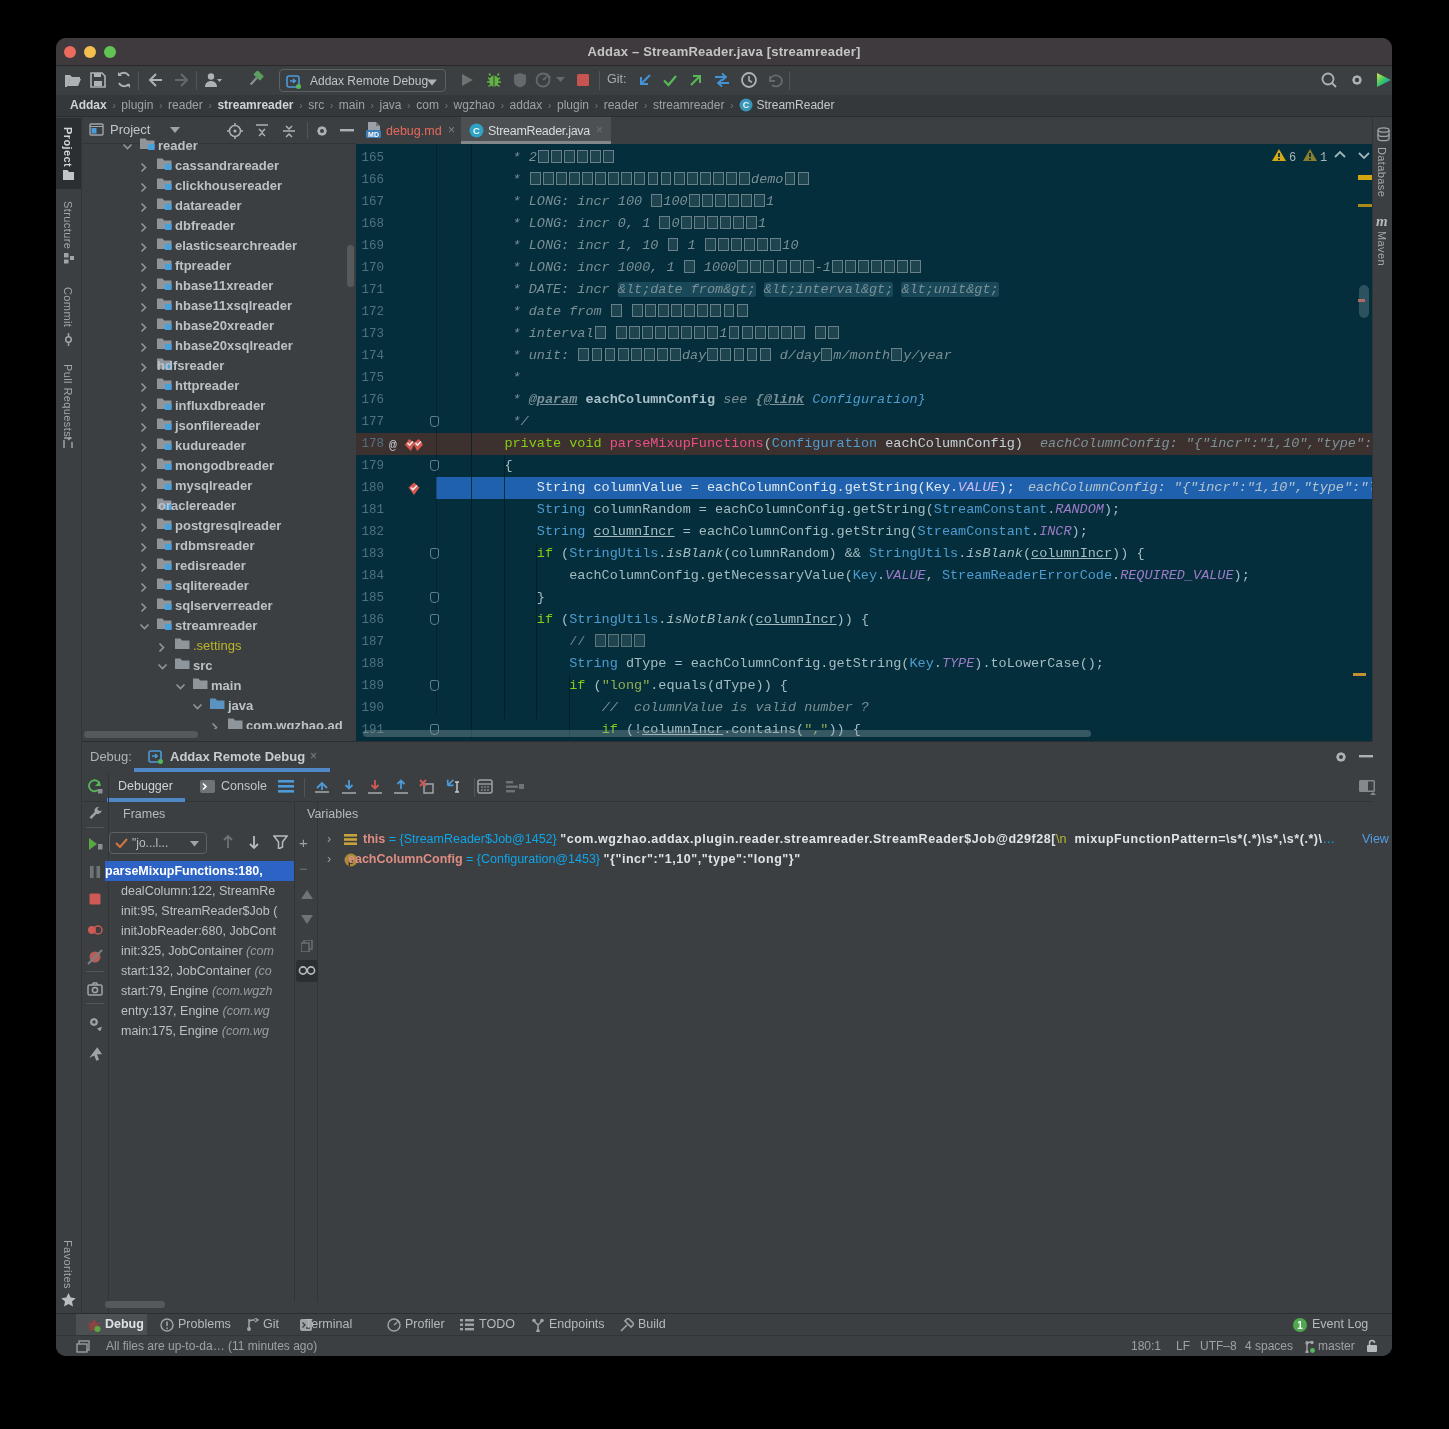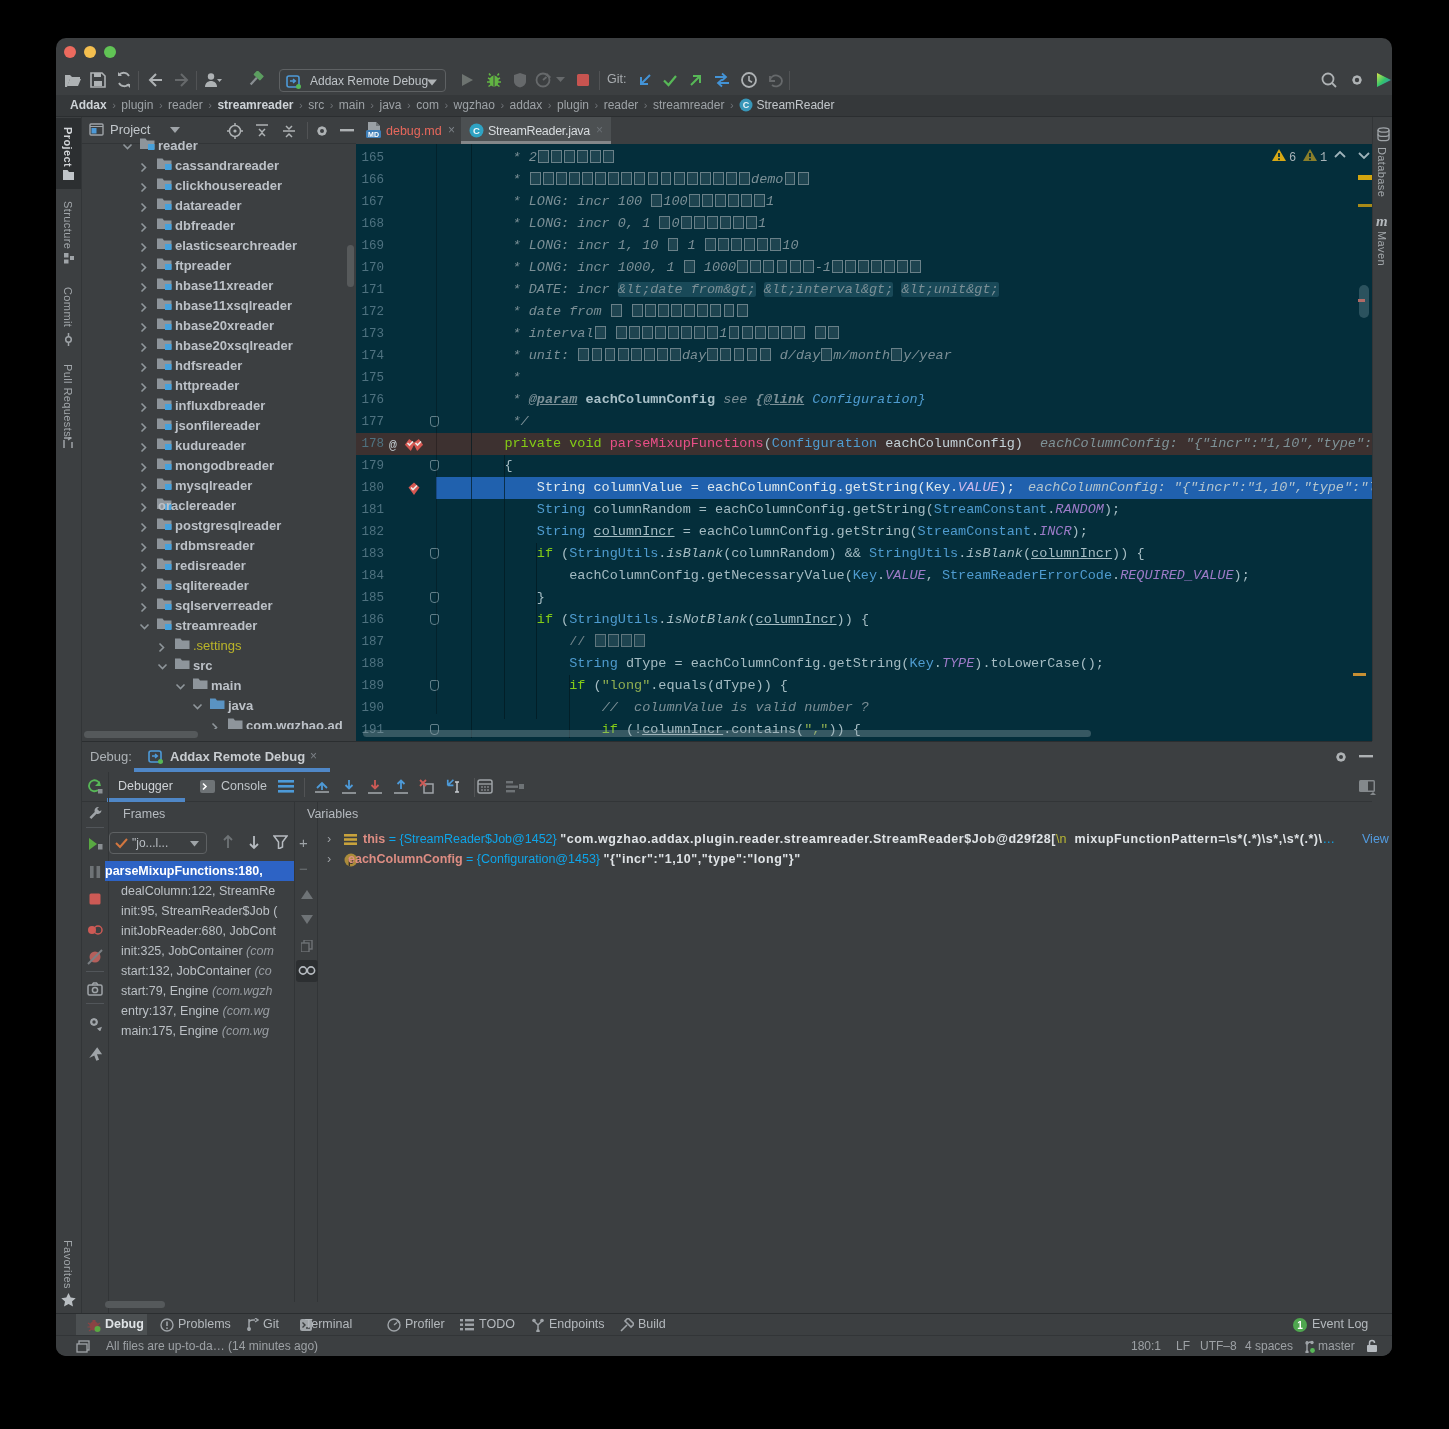--- a/index.html
+++ b/index.html
@@ -64,20 +64,23 @@
 .vname{color:#dd8d83;font-weight:bold}
 .vval{color:#dfe3e6;font-weight:bold}
 .vgray{color:#0ea5e9}
 
 #botbar{position:absolute;left:0;top:1275px;width:100%;height:22px;background:#3c3f41;border-top:1px solid #2b2e30;color:#b4b9bd;font-size:12.5px}
 #status{position:absolute;left:0;top:1297px;width:100%;height:21px;background:#3c3f41;border-top:1px solid #323537;color:#9da1a5;font-size:12px}
 .bi{position:absolute;top:3px;white-space:nowrap}
 </style></head>
 <body>
 <div id="win">
+    <div id="title">
+      <span class="t">Addax – StreamReader.java [streamreader]</span>
+    </div>
     <div class="tl" style="left:8px;background:#ec6a5e"></div>
     <div class="tl" style="left:28px;background:#f4bf4f"></div>
     <div class="tl" style="left:48px;background:#61c455"></div>
     <div id="tbar">
       <svg class="abs" style="left:8px;top:5px" width="18" height="18" viewBox="0 0 18 18">
         <path d="M1 4h5l2 2h8v2H6l-3 8H1z" fill="#aeb2b4"></path>
         <path d="M6 8h11l-3 7H3z" fill="#aeb2b4"></path>
       </svg>
       <svg class="abs" style="left:33px;top:5px" width="18" height="18" viewBox="0 0 18 18">
         <path d="M2 2h11l3 3v11H2z" fill="none" stroke="#aeb2b4" stroke-width="1.6"></path>
@@ -378,21 +381,21 @@
         <span class="abs " style="left:93px">hbase20xsqlreader</span>
       </div>
       <div class="trow" style="top:239px">
         <svg class="abs" style="left:58px;top:6px" width="8" height="11" viewBox="0 0 8 11">
           <path d="M1.5 1.5l4 4-4 4" fill="none" stroke="#8f969b" stroke-width="1.6"></path>
         </svg>
         <svg class="abs" style="left:74px;top:0px" width="16" height="15" viewBox="0 0 16 15">
           <path d="M1 2.5h5.5L8 4.5h7.5V13H1z" fill="#8e959b"></path>
           <rect x="9" y="8" width="6.5" height="6" fill="#46a1dc"></rect>
         </svg>
-        <span class="abs " style="left:93px">hdfsreader</span>
+        <span class="abs " style="left:75px">hdfsreader</span>
       </div>
       <div class="trow" style="top:259px">
         <svg class="abs" style="left:58px;top:6px" width="8" height="11" viewBox="0 0 8 11">
           <path d="M1.5 1.5l4 4-4 4" fill="none" stroke="#8f969b" stroke-width="1.6"></path>
         </svg>
         <svg class="abs" style="left:74px;top:0px" width="16" height="15" viewBox="0 0 16 15">
           <path d="M1 2.5h5.5L8 4.5h7.5V13H1z" fill="#8e959b"></path>
           <rect x="9" y="8" width="6.5" height="6" fill="#46a1dc"></rect>
         </svg>
         <span class="abs " style="left:93px">httpreader</span>
@@ -863,21 +866,21 @@
         <circle cx="7" cy="7" r="7" fill="#4fa74f"></circle>
         <text x="7" y="10.5" text-anchor="middle" font-size="10" font-weight="bold" fill="#fff" font-family="Liberation Sans">1</text>
       </svg>
       <span class="bi" style="left:1256px">Event Log</span>
     </div>
     <div id="status">
       <svg class="abs" style="left:20px;top:4px" width="14" height="13" viewBox="0 0 14 13">
         <rect x="3" y="1" width="10" height="9" fill="none" stroke="#9fa4a8" stroke-width="1.3"></rect>
         <rect x="1" y="4" width="10" height="8" fill="#3c3f41" stroke="#9fa4a8" stroke-width="1.3"></rect>
       </svg>
-      <span class="bi" style="left:50px">All files are up-to-da… (14 minutes ago)</span>
+      <span class="bi" style="left:50px">All files are up-to-da… (11 minutes ago)</span>
       <span class="bi" style="left:1075px">180:1</span>
       <span class="bi" style="left:1120px">LF</span>
       <span class="bi" style="left:1144px">UTF–8</span>
       <span class="bi" style="left:1189px">4 spaces</span>
       <svg class="abs" style="left:1248px;top:4px" width="12" height="13" viewBox="0 0 12 13">
         <path d="M3 1v11M3 5c0-2 2-3 4-3" fill="none" stroke="#9fa4a8" stroke-width="1.4"></path>
         <circle cx="3" cy="3" r="1.7" fill="#9fa4a8"></circle>
         <circle cx="8" cy="2.5" r="1.7" fill="#9fa4a8"></circle>
         <circle cx="3" cy="12" r="1.7" fill="#9fa4a8"></circle>
         <circle cx="8.5" cy="10.5" r="2.4" fill="#57b857"></circle>

